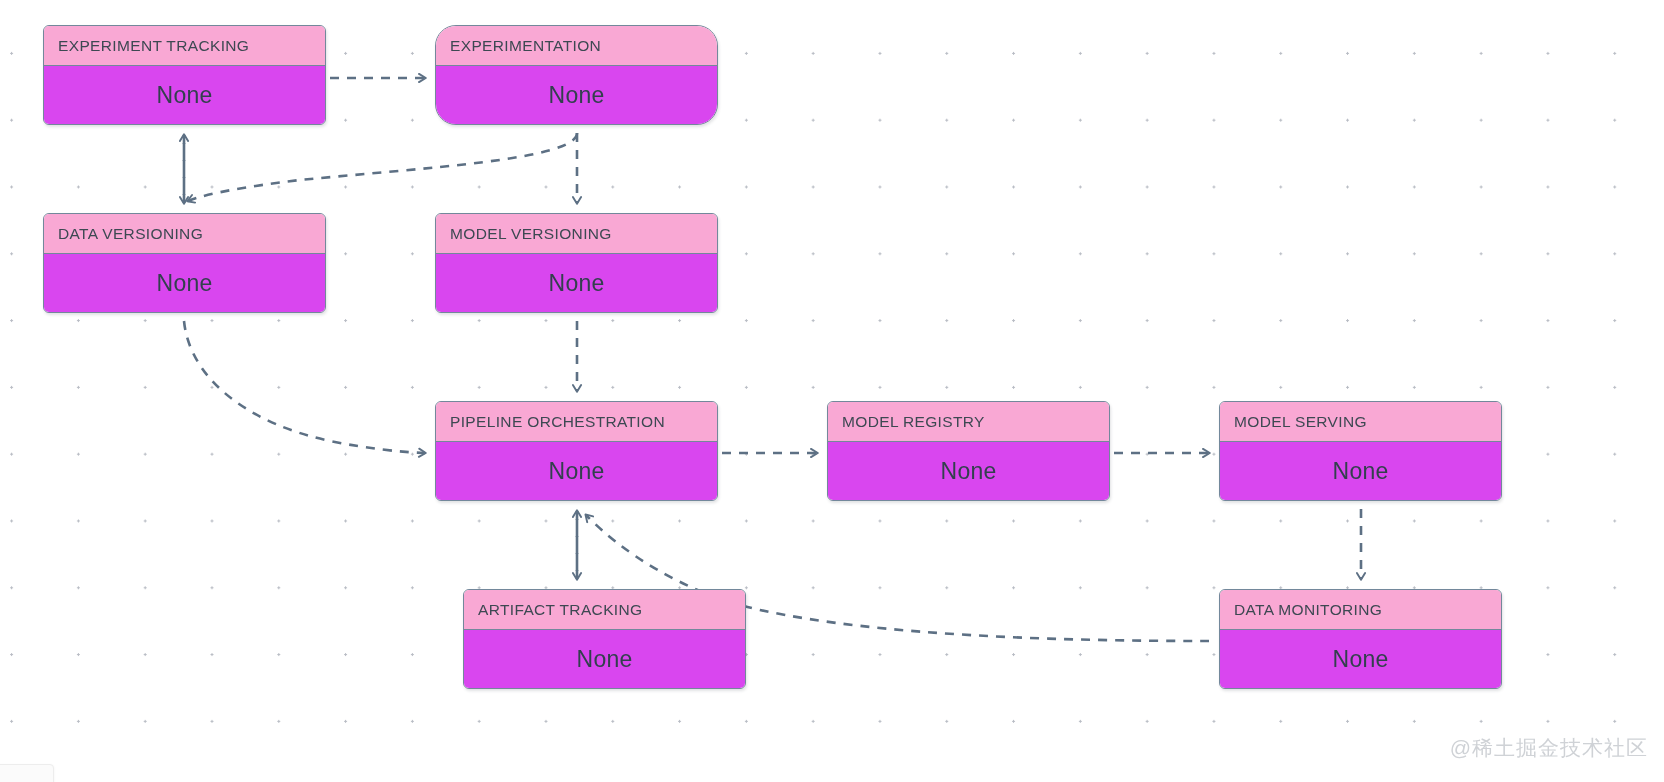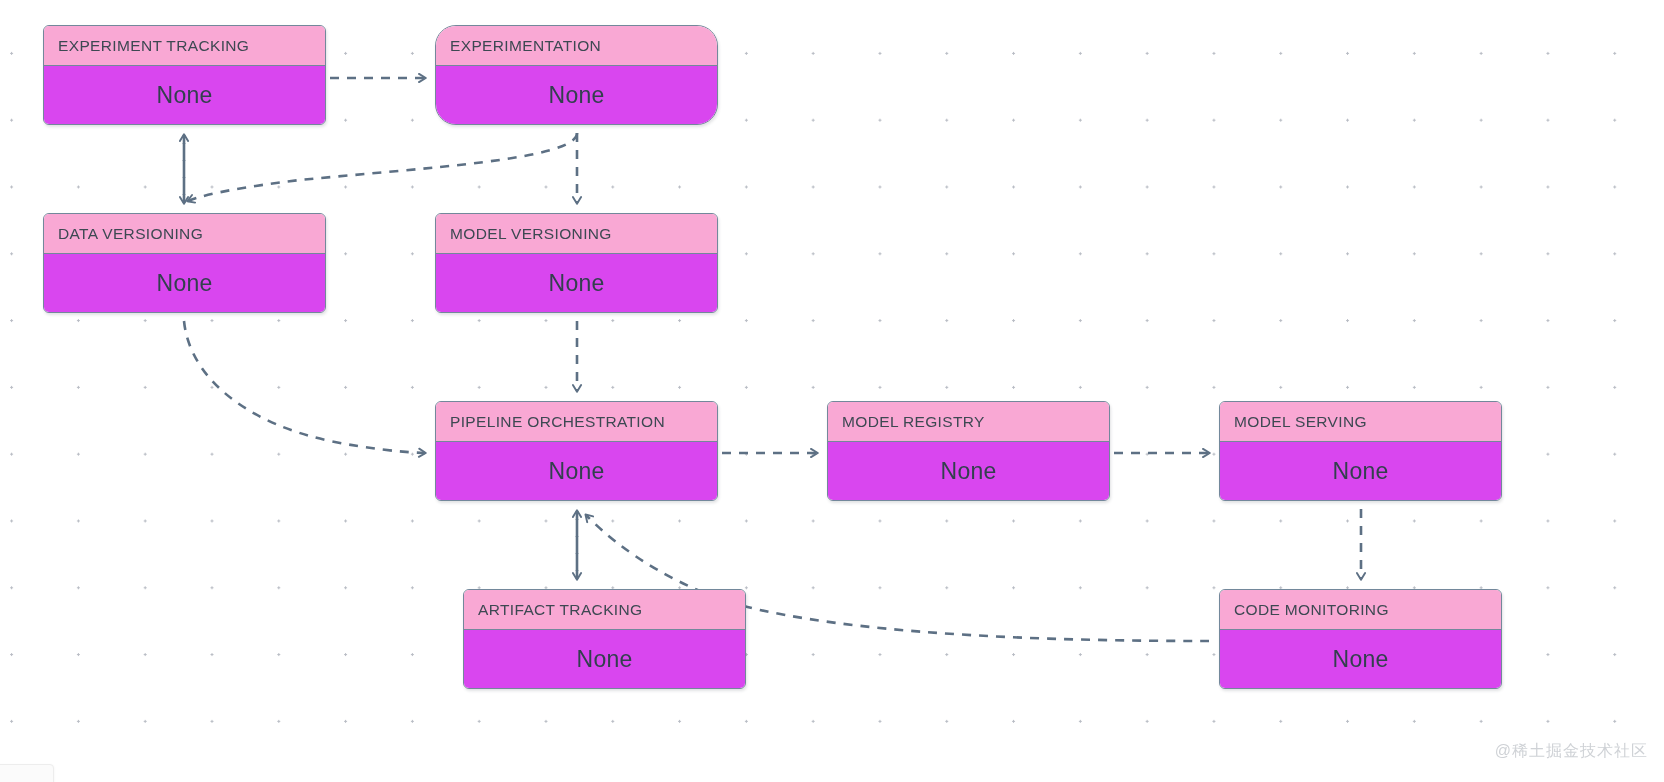--- a/index.html
+++ b/index.html
@@ -71,21 +71,21 @@
     font-size: 23px;
     color: #32404d;
     font-weight: 400;
     letter-spacing: 0.2px;
   }
 
   #watermark {
     position: absolute;
     right: 16px;
     bottom: 20px;
-    font-size: 16px;
+    font-size: 21px;
     color: #cfd2d6;
     letter-spacing: 1px;
     white-space: nowrap;
     user-select: none;
   }
 
   #bottom-left-panel {
     position: absolute;
     left: -10px;
     bottom: -14px;
@@ -207,21 +207,21 @@
     <div class="node-header">
       <span class="node-title">ARTIFACT TRACKING</span>
     </div>
     <div class="node-body">
       <span class="node-value">None</span>
     </div>
   </div>
 
   <div class="node" style="left:1219px; top:589px; width:283px; height:100px;">
     <div class="node-header">
-      <span class="node-title">CODE MONITORING</span>
+      <span class="node-title">DATA MONITORING</span>
     </div>
     <div class="node-body">
       <span class="node-value">None</span>
     </div>
   </div>
 
   <div id="bottom-left-panel"></div>
 
   <div id="watermark">@稀土掘金技术社区</div>
 

